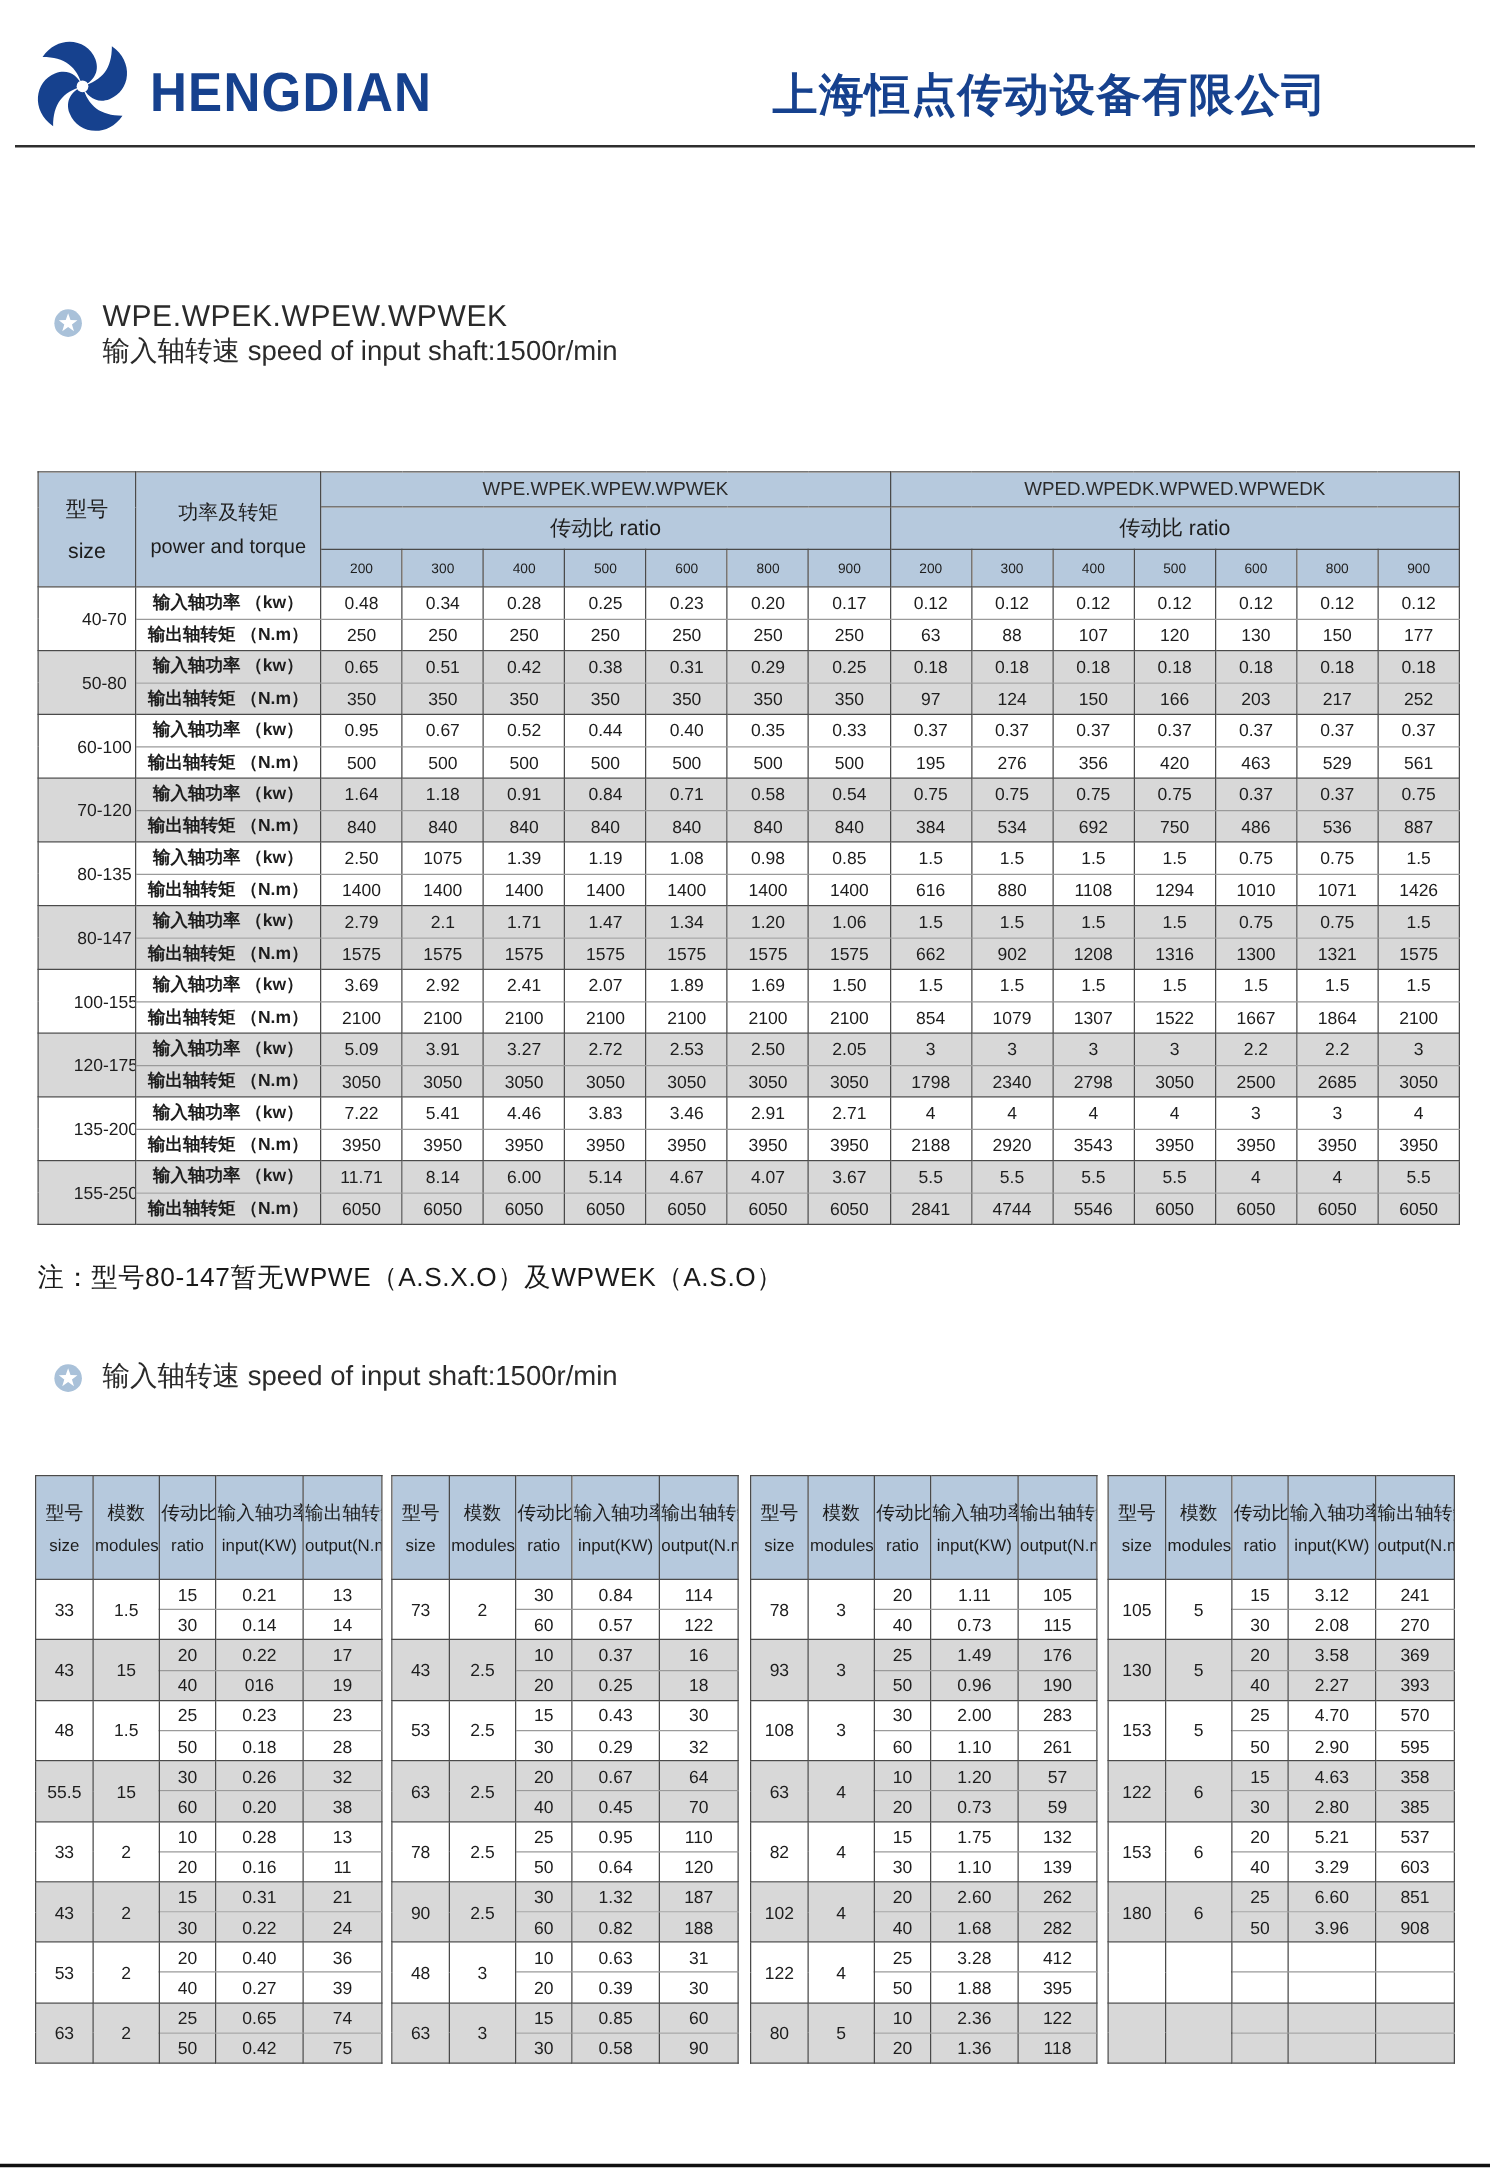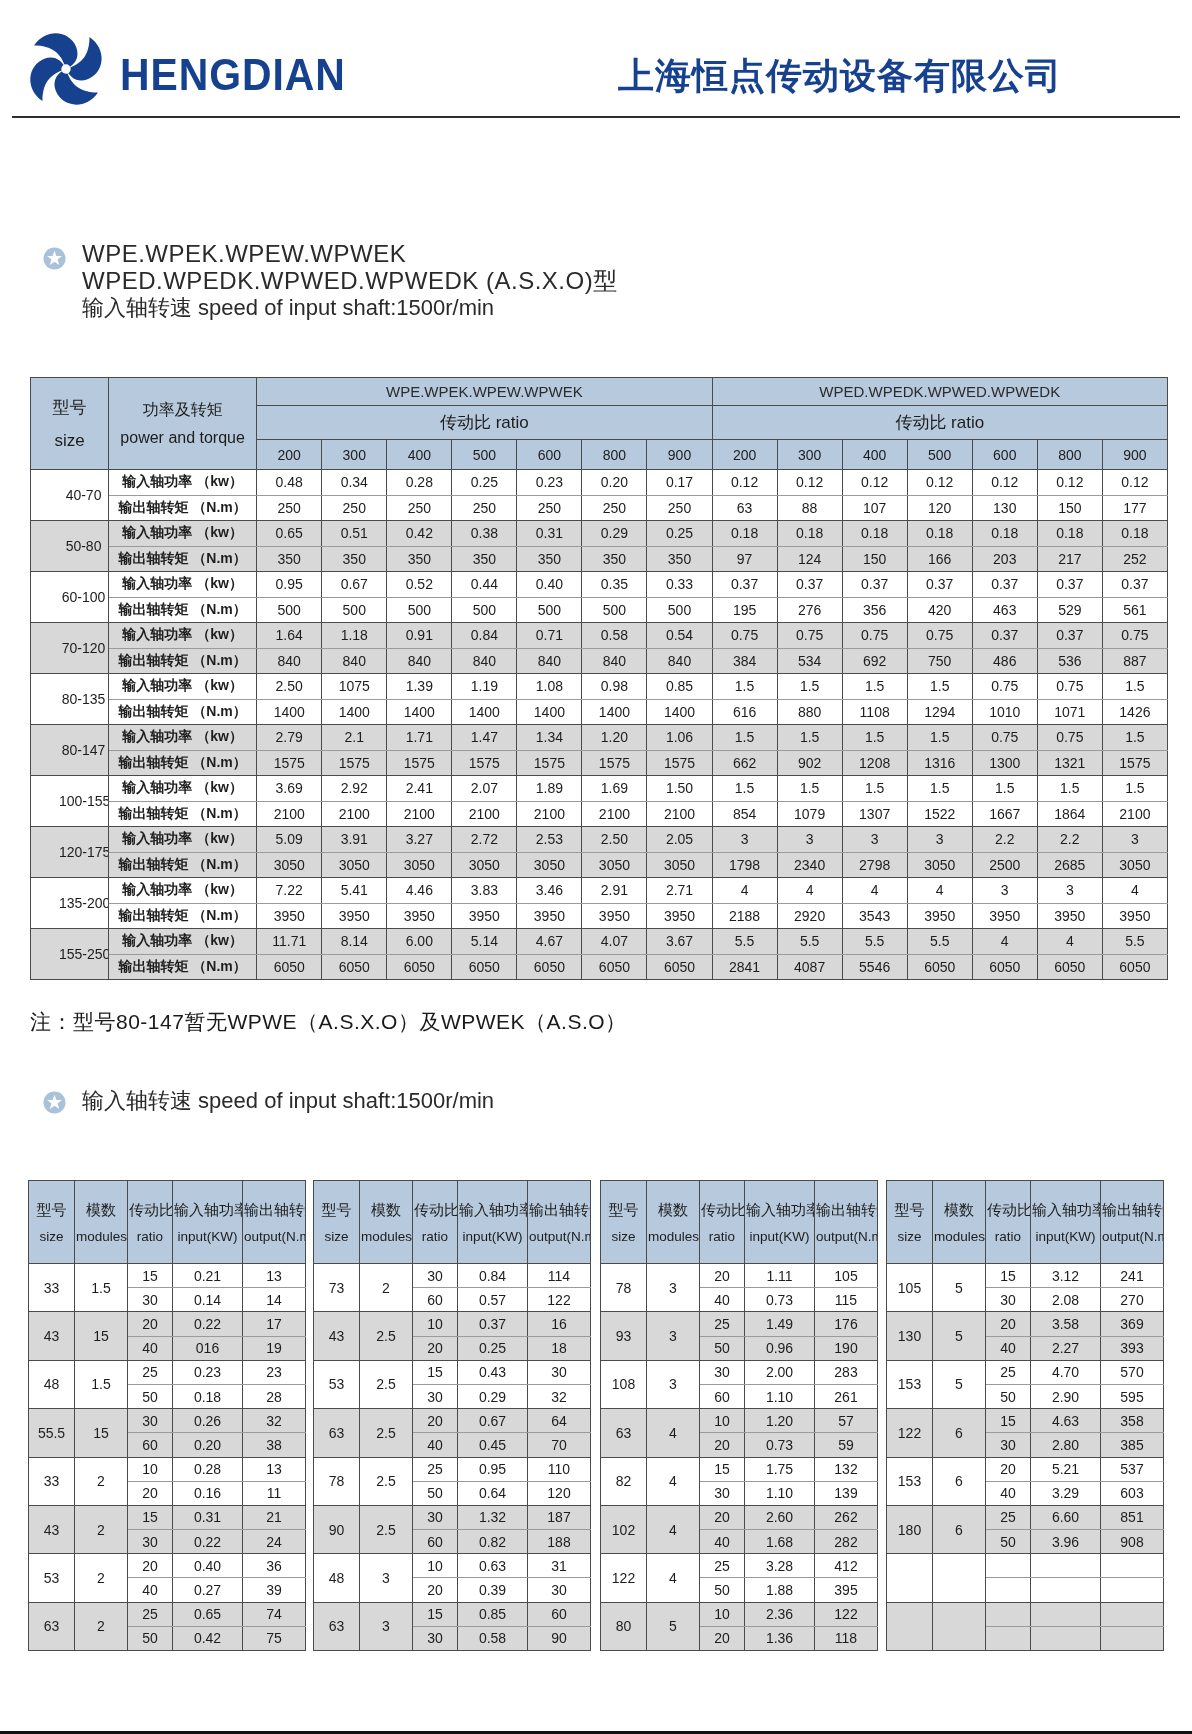--- a/index.html
+++ b/index.html
@@ -39,21 +39,21 @@
            white-space:nowrap; overflow:hidden; }
   thead th { background:#b6c9dd; font-weight:normal; }
 
   .main-table { position:absolute; left:30px; top:377px; width:1138px; border:1px solid #353535; }
   .main-table .corner .cn { font-size:17px; margin-bottom:12px; }
   .main-table .corner .en { font-size:17px; }
   .main-table .pow-h .cn { font-size:16px; margin-bottom:8px; }
   .main-table .pow-h .en { font-size:16px; }
   .th-group { height:28px; font-size:15px; color:#2b2b2b; }
   .th-ratio { height:34px; font-size:17px; }
-  .ratio-num { height:30px; font-size:14px; }
+  .ratio-num { height:30px; font-size:11px; }
 
   .main-table tbody tr { height:25.5px; }
   .main-table td { font-size:14px; }
   .size-cell  { font-size:15px;padding-left:28px; }
   .label-cell { font-size:13.5px; font-weight:bold; }
   .g-gray td { background:#d8d8d8; }
   .g-white td { background:#ffffff; }
   .sub1 td:not(.size-cell) { border-bottom:1px solid #9a9a9a; }
 
   .note { position:absolute; left:30px; top:1008px; font-size:21px; color:#1a1a1a; letter-spacing:.5px; }
@@ -96,21 +96,20 @@
   <div class="header-rule"></div>
 
   <div class="star star1">
     <svg viewBox="0 0 24 24" width="23" height="23">
         <circle cx="12" cy="12" r="11.5" fill="#a9c1d9"></circle>
         <path fill="#fff" d="M12 3.8l2 5.5 5.8.2-4.6 3.6 1.7 5.6L12 15.3l-4.9 3.4 1.7-5.6-4.6-3.6 5.8-.2z"></path>
       </svg>
   </div>
   <div class="sec-title sec1-title">
     <div class="t-big">WPE.WPEK.WPEW.WPWEK</div>
-    <div class="t-big">WPED.WPEDK.WPWED.WPWEDK (A.S.X.O)型</div>
     <div class="t-small">输入轴转速 speed of input shaft:1500r/min</div>
   </div>
 
   <table class="main-table">
     <colgroup>
       <col style="width:78px">
         <col style="width:148px">
       <col style="width:65px">
         <col style="width:65px">
         <col style="width:65px">
@@ -497,21 +496,21 @@
         <tr class="g-gray sub2">
           <td class="label-cell">输出轴转矩 （N.m）</td>
           <td class="val">6050</td>
           <td class="val">6050</td>
           <td class="val">6050</td>
           <td class="val">6050</td>
           <td class="val">6050</td>
           <td class="val">6050</td>
           <td class="val">6050</td>
           <td class="val">2841</td>
-          <td class="val">4087</td>
+          <td class="val">4744</td>
           <td class="val">5546</td>
           <td class="val">6050</td>
           <td class="val">6050</td>
           <td class="val">6050</td>
           <td class="val">6050</td>
         </tr>
       </tbody>
   </table>
 
   <div class="note">注：型号80-147暂无WPWE（A.S.X.O）及WPWEK（A.S.O）</div>

